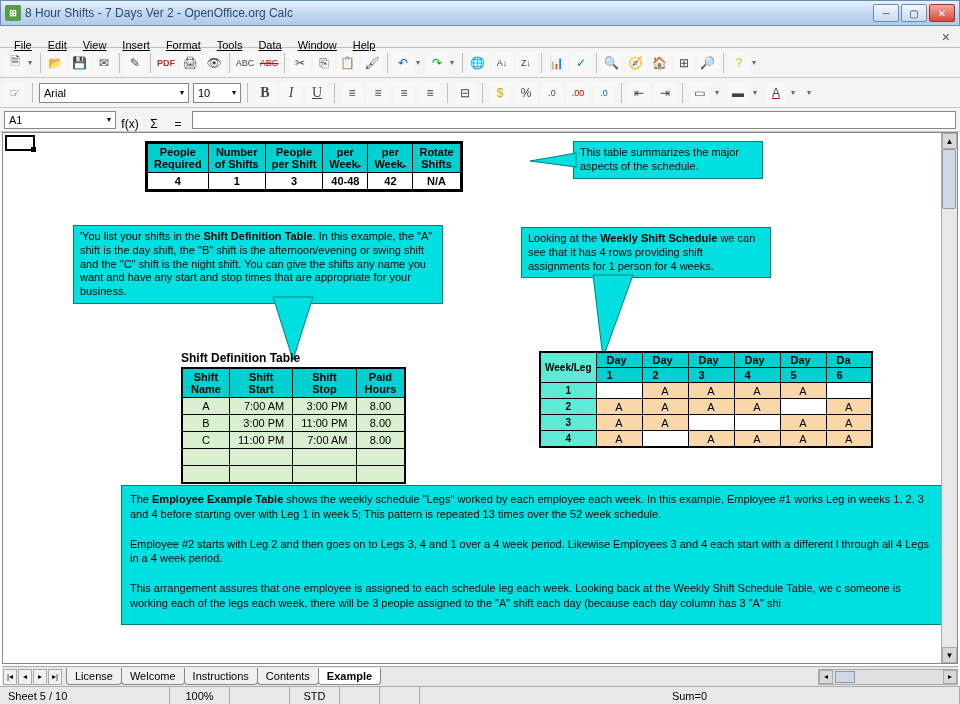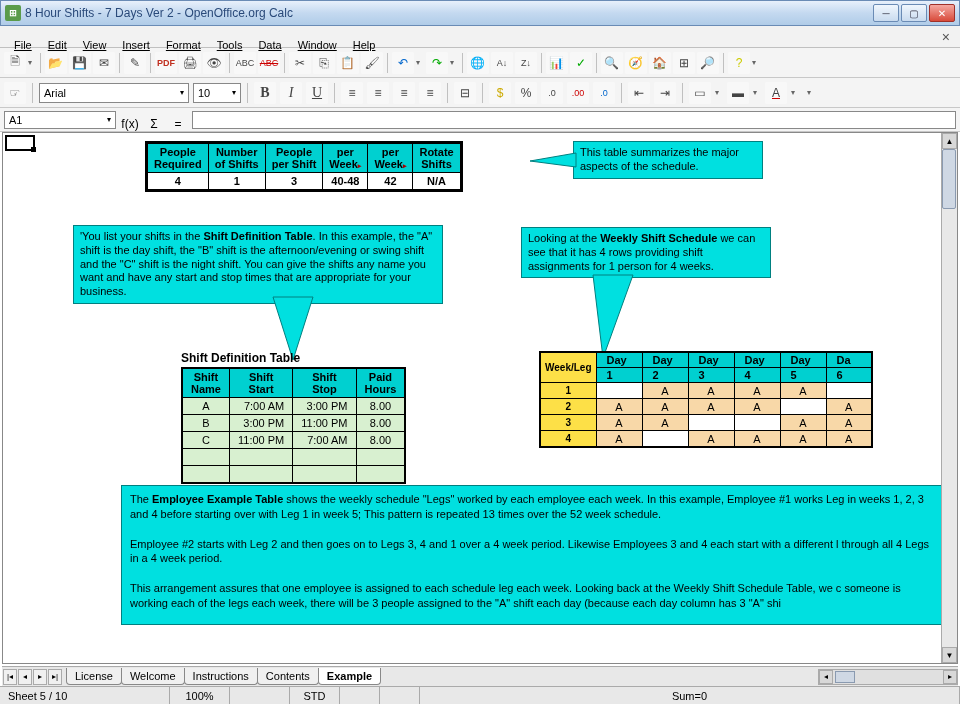--- a/index.html
+++ b/index.html
@@ -67,21 +67,21 @@
 .shiftdef th { background:#00d0d0; border:1px solid #000; padding:2px 8px; font-size:11px; text-align:center; }
 .shiftdef td { background:#d8f0d0; border:1px solid #000; padding:2px 8px; text-align:center; }
 .shiftdef td.t { text-align:right; }
 
 
 .weekly { position:absolute; top:218px; left:536px; }
 .weekly .ttl { font-size:12px; margin-bottom:2px; }
 .weekly .ttl .b { font-weight:bold; }
 .weekly table { border-collapse:collapse; border:2px solid #000; }
 .weekly th { background:#00d0d0; border:1px solid #000; padding:1px 10px; font-size:11px; text-align:left; font-weight:bold; }
-.weekly .wl { background:#fde047; border:1px solid #000; padding:2px 4px; font-size:10px; font-weight:bold; text-align:center; }
+.weekly .wl { background:#5eead4; border:1px solid #000; padding:2px 4px; font-size:10px; font-weight:bold; text-align:center; }
 .weekly td { border:1px solid #000; padding:1px 10px; text-align:center; min-width:46px; }
 .weekly td.a { background:#f8d8a8; }
 .weekly td.e { background:#fff; }
 
 
 .tabbar { position:absolute; bottom:18px; left:2px; right:2px; height:20px; background:#e8e8e8; border-top:1px solid #aaa; display:flex; align-items:center; }
 .tabbar .navbtn { width:14px; height:16px; border:1px solid #aaa; background:#f0f0f0; display:flex; align-items:center; justify-content:center; font-size:8px; margin-left:1px; }
 .tabbar .tabs { display:flex; margin-left:4px; }
 .tabbar .tab { padding:2px 8px; background:#f0f0f0; border:1px solid #888; border-top:none; font-size:11px; border-radius:0 0 4px 4px; margin-right:-1px; }
 .tabbar .tab.active { background:#fff; font-weight:bold; border-bottom:1px solid #888; }

